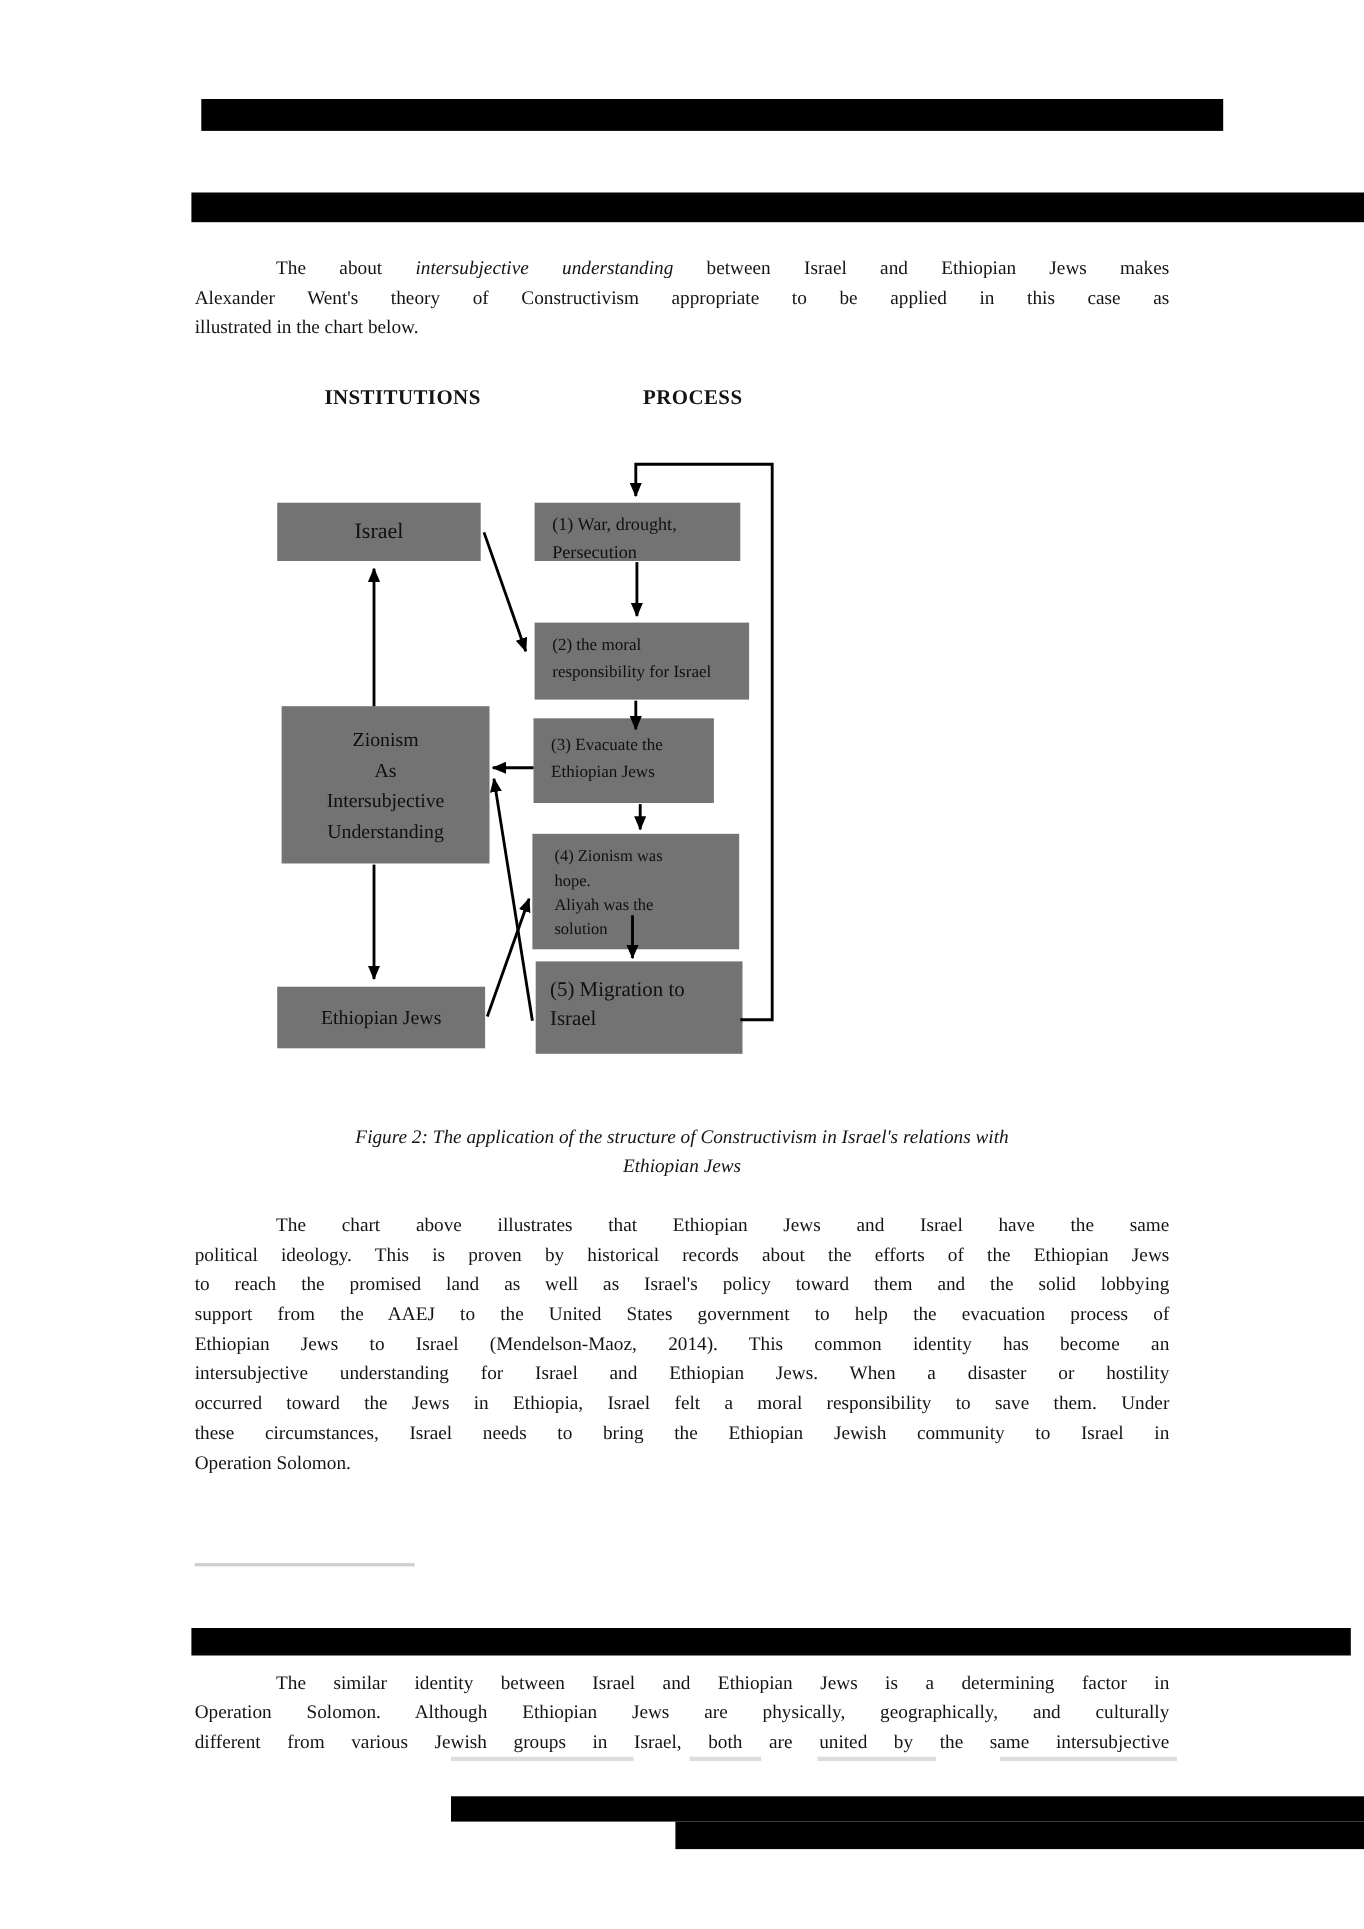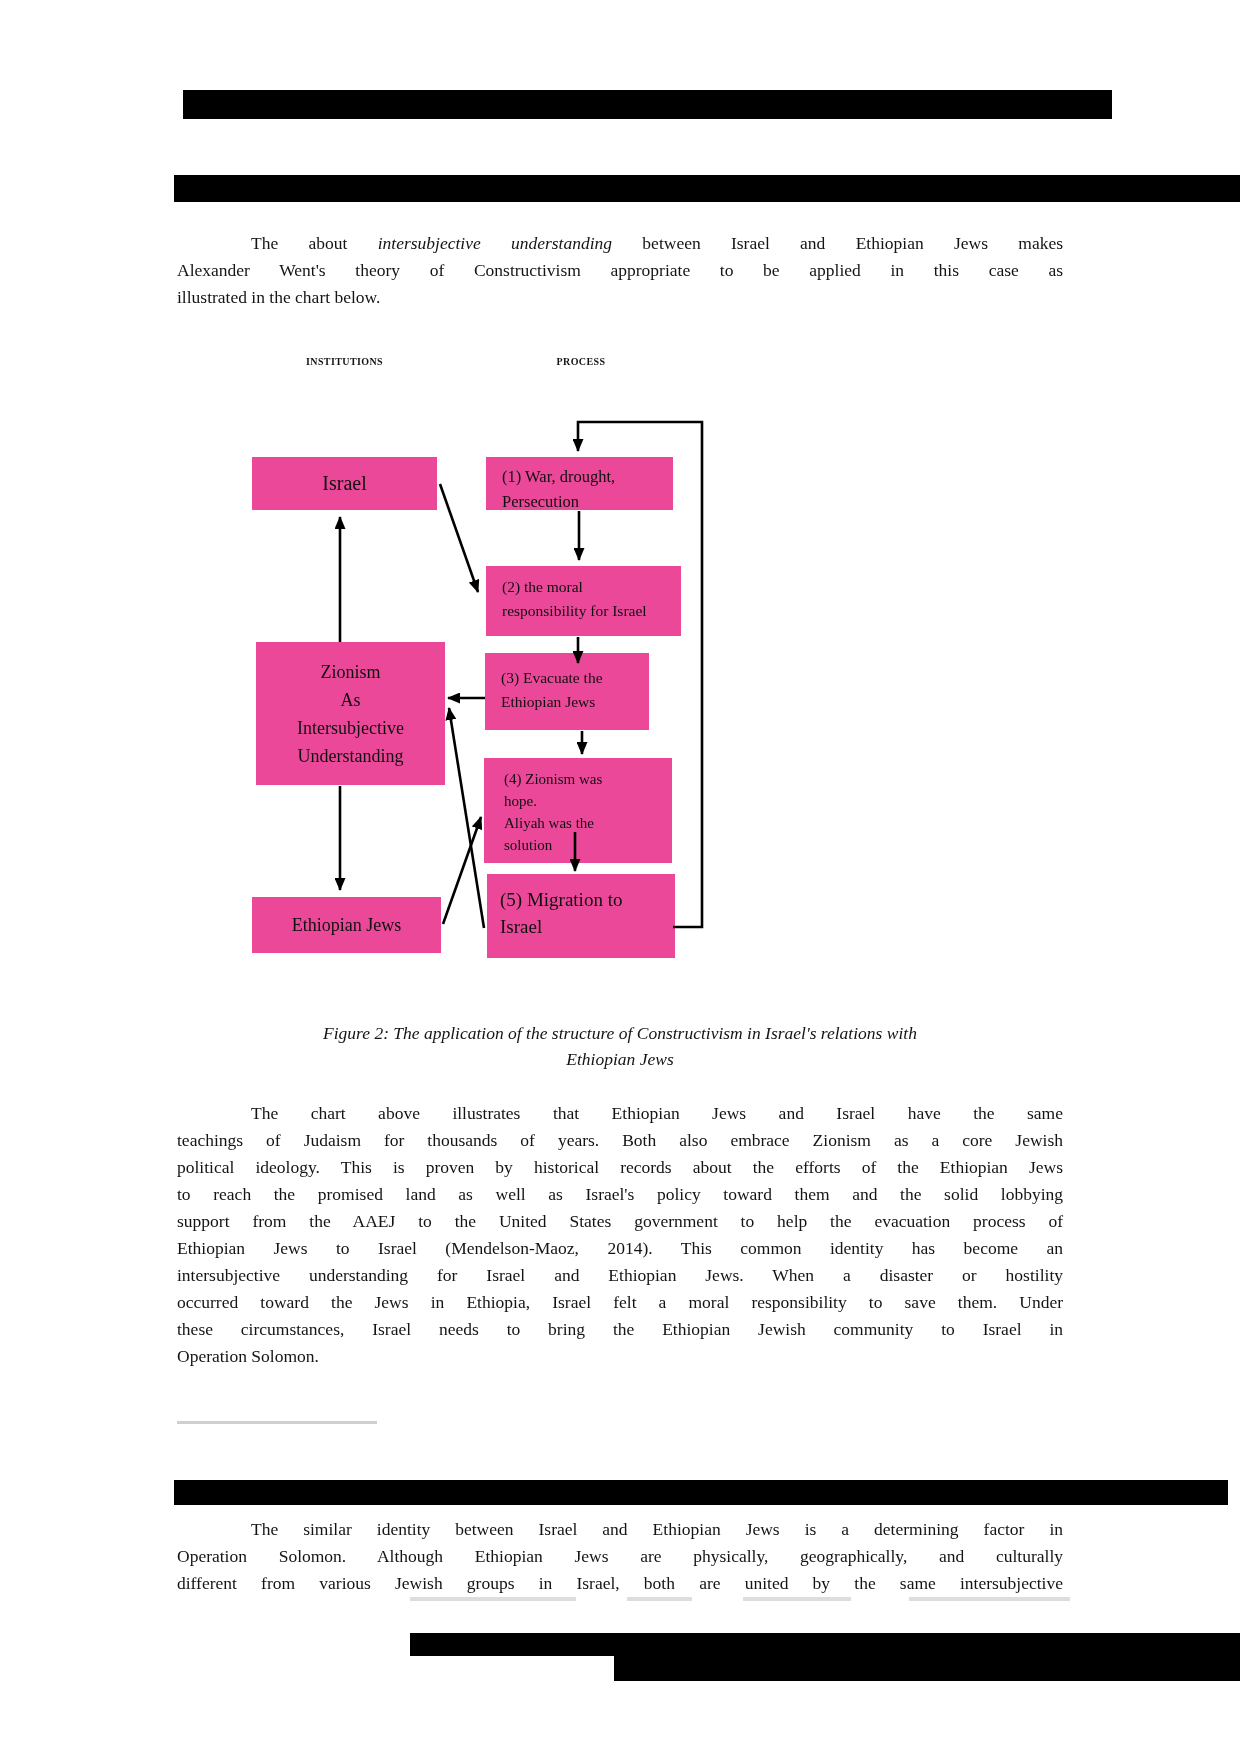--- a/index.html
+++ b/index.html
@@ -12,22 +12,22 @@
   .redact{position:absolute;background:#000000;}
   
   .textblock{position:absolute;left:177px;width:886px;font-size:17.5px;}
   .textblock .tline{height:27px;line-height:27px;text-align:justify;white-space:nowrap;}
   .textblock .tline.jl{text-align:justify;text-align-last:justify;white-space:normal;}
   .textblock .tline.ind{text-indent:74px;}
   .ital{font-style:italic;}
   .caption{font-style:italic;font-size:17.5px;}
   .caption .tline{height:26px;line-height:26px;text-align:center;}
   
-  .col-header{position:absolute;font-weight:bold;font-size:10px;letter-spacing:.4px;text-align:center;height:20px;line-height:20px;}
-  .dbox{position:absolute;background:#ec4899;color:#101010;box-sizing:border-box;}
+  .col-header{position:absolute;font-weight:bold;font-size:19px;letter-spacing:.4px;text-align:right;height:20px;line-height:20px;}
+  .dbox{position:absolute;background:#737373;color:#101010;box-sizing:border-box;}
   .dbox .tline{text-align:left;}
   .center-box{display:flex;flex-direction:column;align-items:center;justify-content:center;text-align:center;}
   .israel-box{font-size:20px;}
   .zionism-box{font-size:18px;}
   .zionism-box .zline{height:28px;line-height:28px;text-align:center;}
   .ethiopian-box{font-size:18px;}
   .proc-box{padding-left:16px;}
   .proc1{font-size:16.5px;padding-top:7px;}
   .proc1 .tline{height:25px;line-height:25px;}
   .proc2{font-size:15.5px;padding-top:9px;}
@@ -118,21 +118,20 @@
   </svg>
 </div>
 
 <div class="textblock caption" style="top:1020px;">
     <div class="tline">Figure 2: The application of the structure of Constructivism in Israel's relations with</div>
     <div class="tline">Ethiopian Jews</div>
   </div>
 
 <div class="textblock" style="top:1100px;">
     <div class="tline jl ind">The chart above illustrates that Ethiopian Jews and Israel have the same</div>
-    <div class="tline jl">teachings of Judaism for thousands of years. Both also embrace Zionism as a core Jewish</div>
     <div class="tline jl">political ideology. This is proven by historical records about the efforts of the Ethiopian Jews</div>
     <div class="tline jl">to reach the promised land as well as Israel's policy toward them and the solid lobbying</div>
     <div class="tline jl">support from the AAEJ to the United States government to help the evacuation process of</div>
     <div class="tline jl">Ethiopian Jews to Israel (Mendelson-Maoz, 2014). This common identity has become an</div>
     <div class="tline jl">intersubjective understanding for Israel and Ethiopian Jews. When a disaster or hostility</div>
     <div class="tline jl">occurred toward the Jews in Ethiopia, Israel felt a moral responsibility to save them. Under</div>
     <div class="tline jl">these circumstances, Israel needs to bring the Ethiopian Jewish community to Israel in</div>
     <div class="tline">Operation Solomon.</div>
   </div>
 <div class="artifact" style="left:177px;top:1421px;width:200px;height:3px;"></div>

